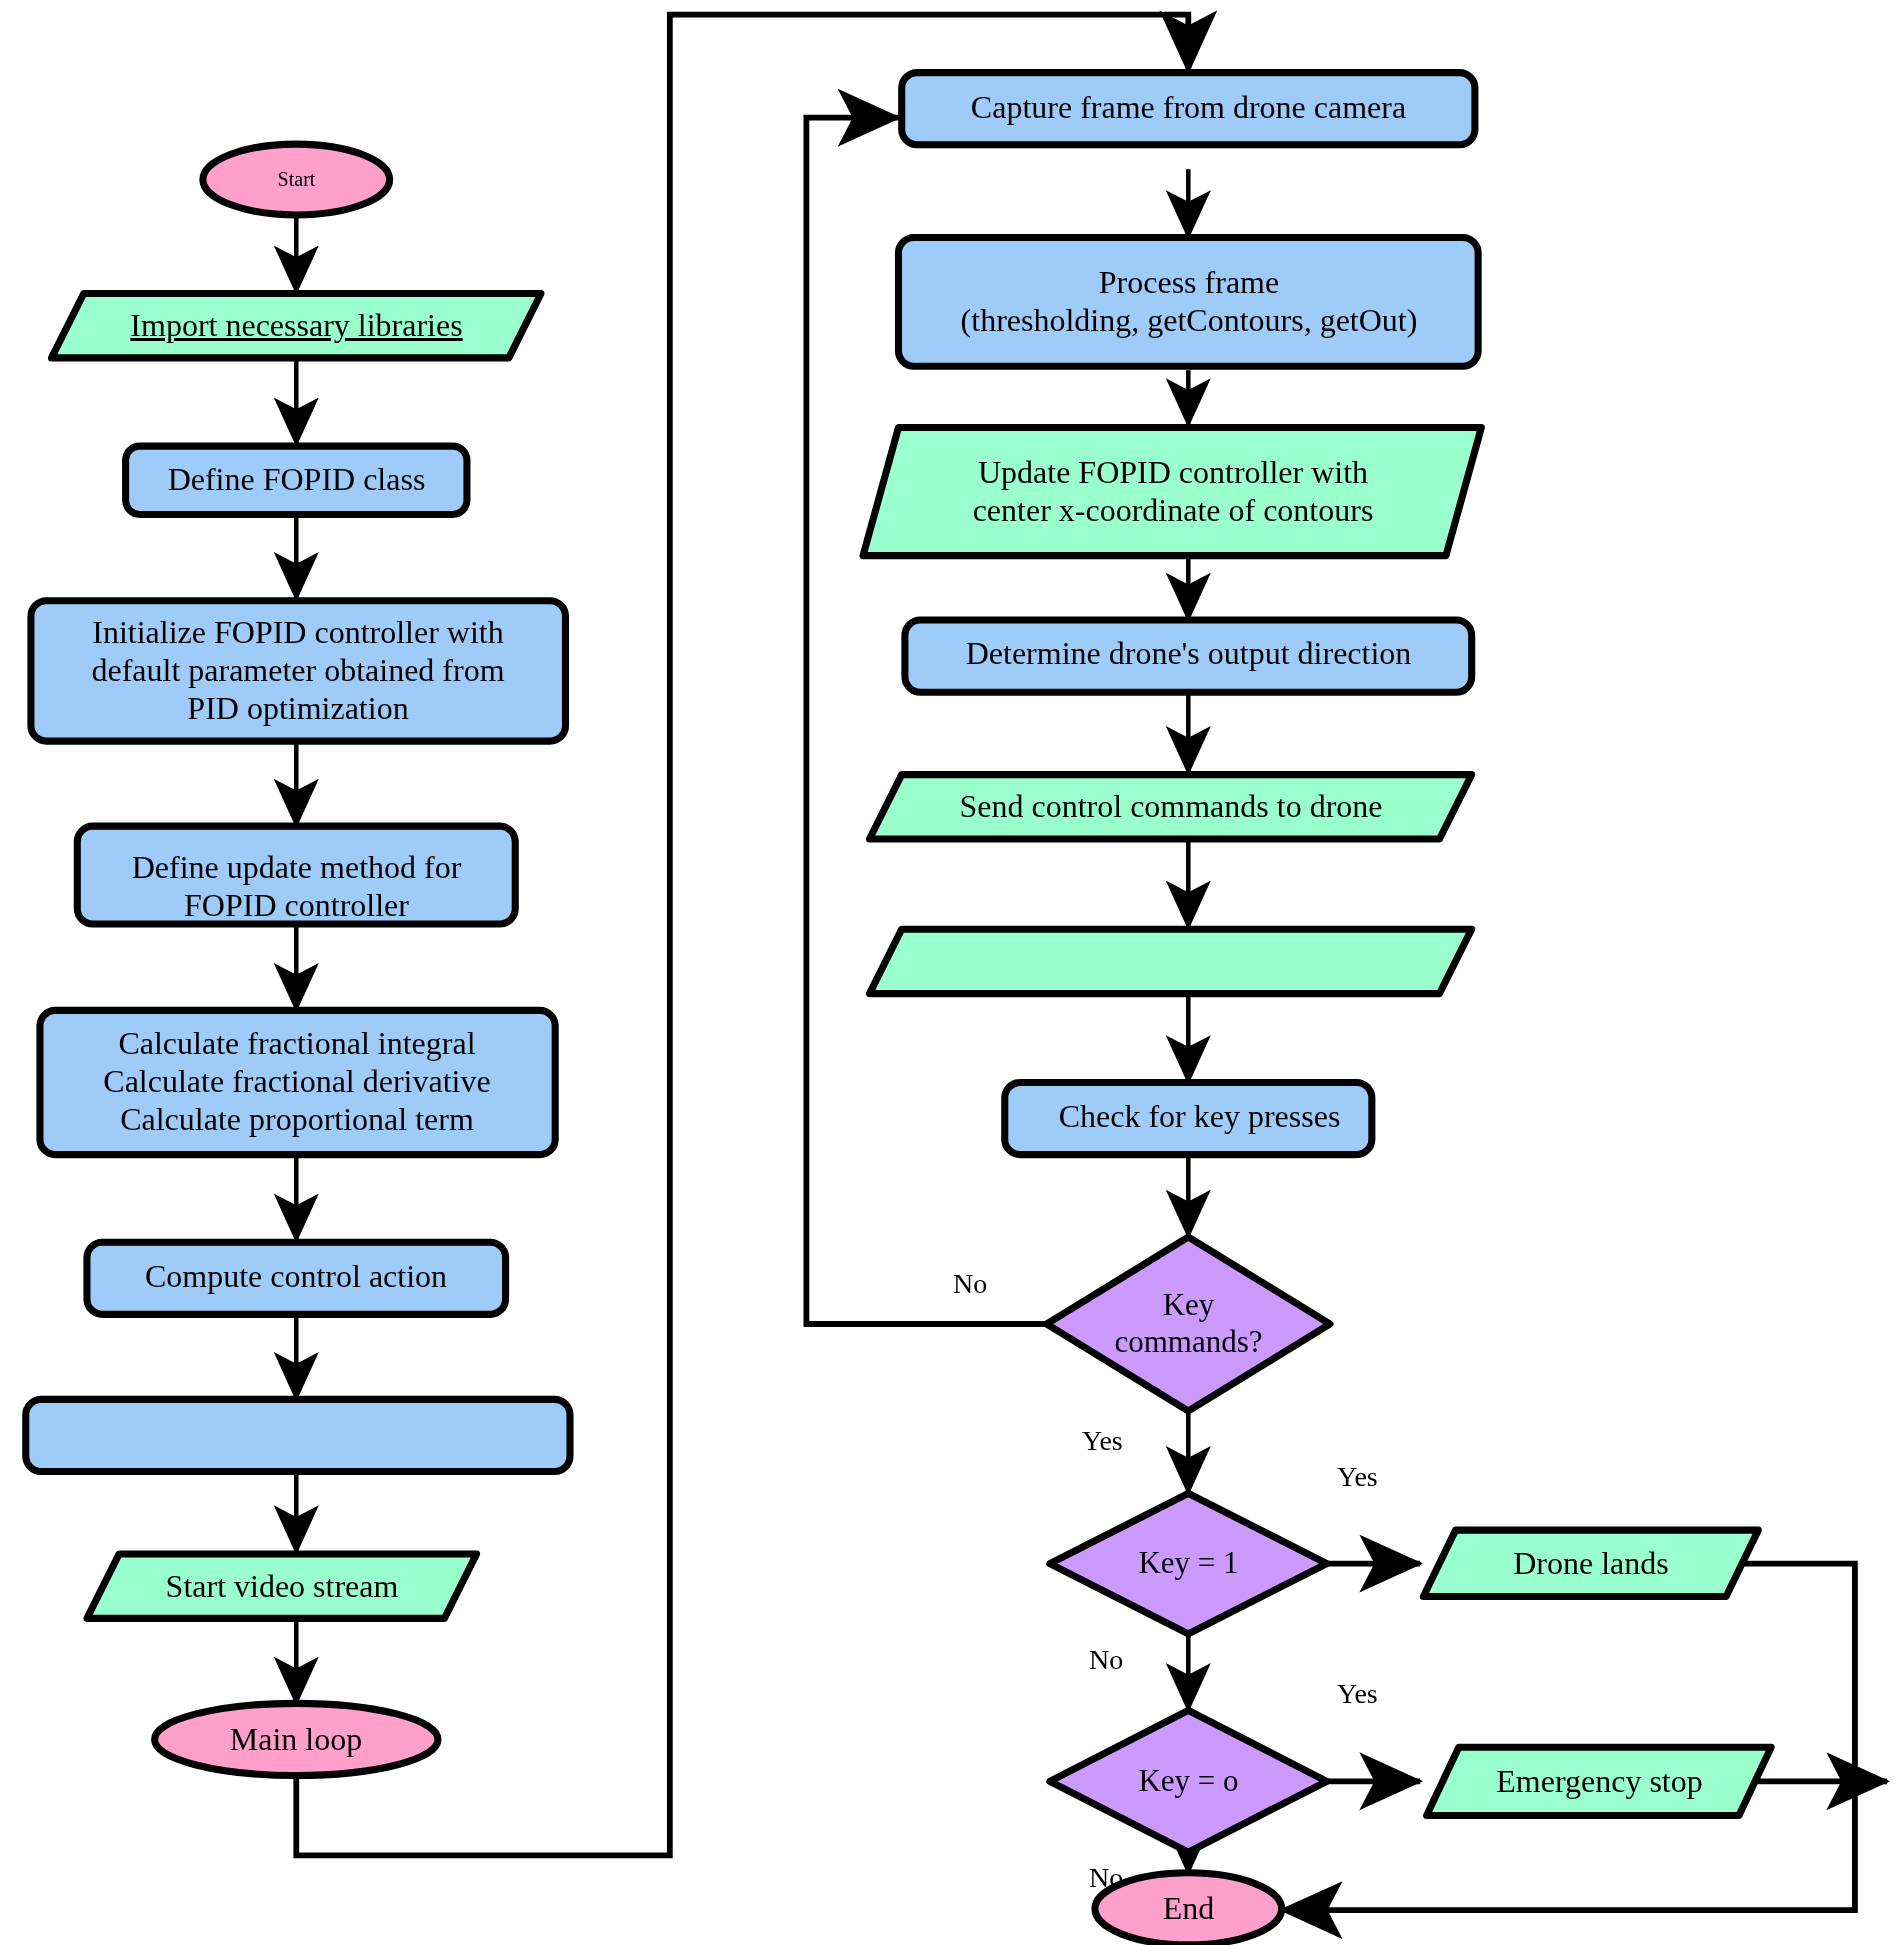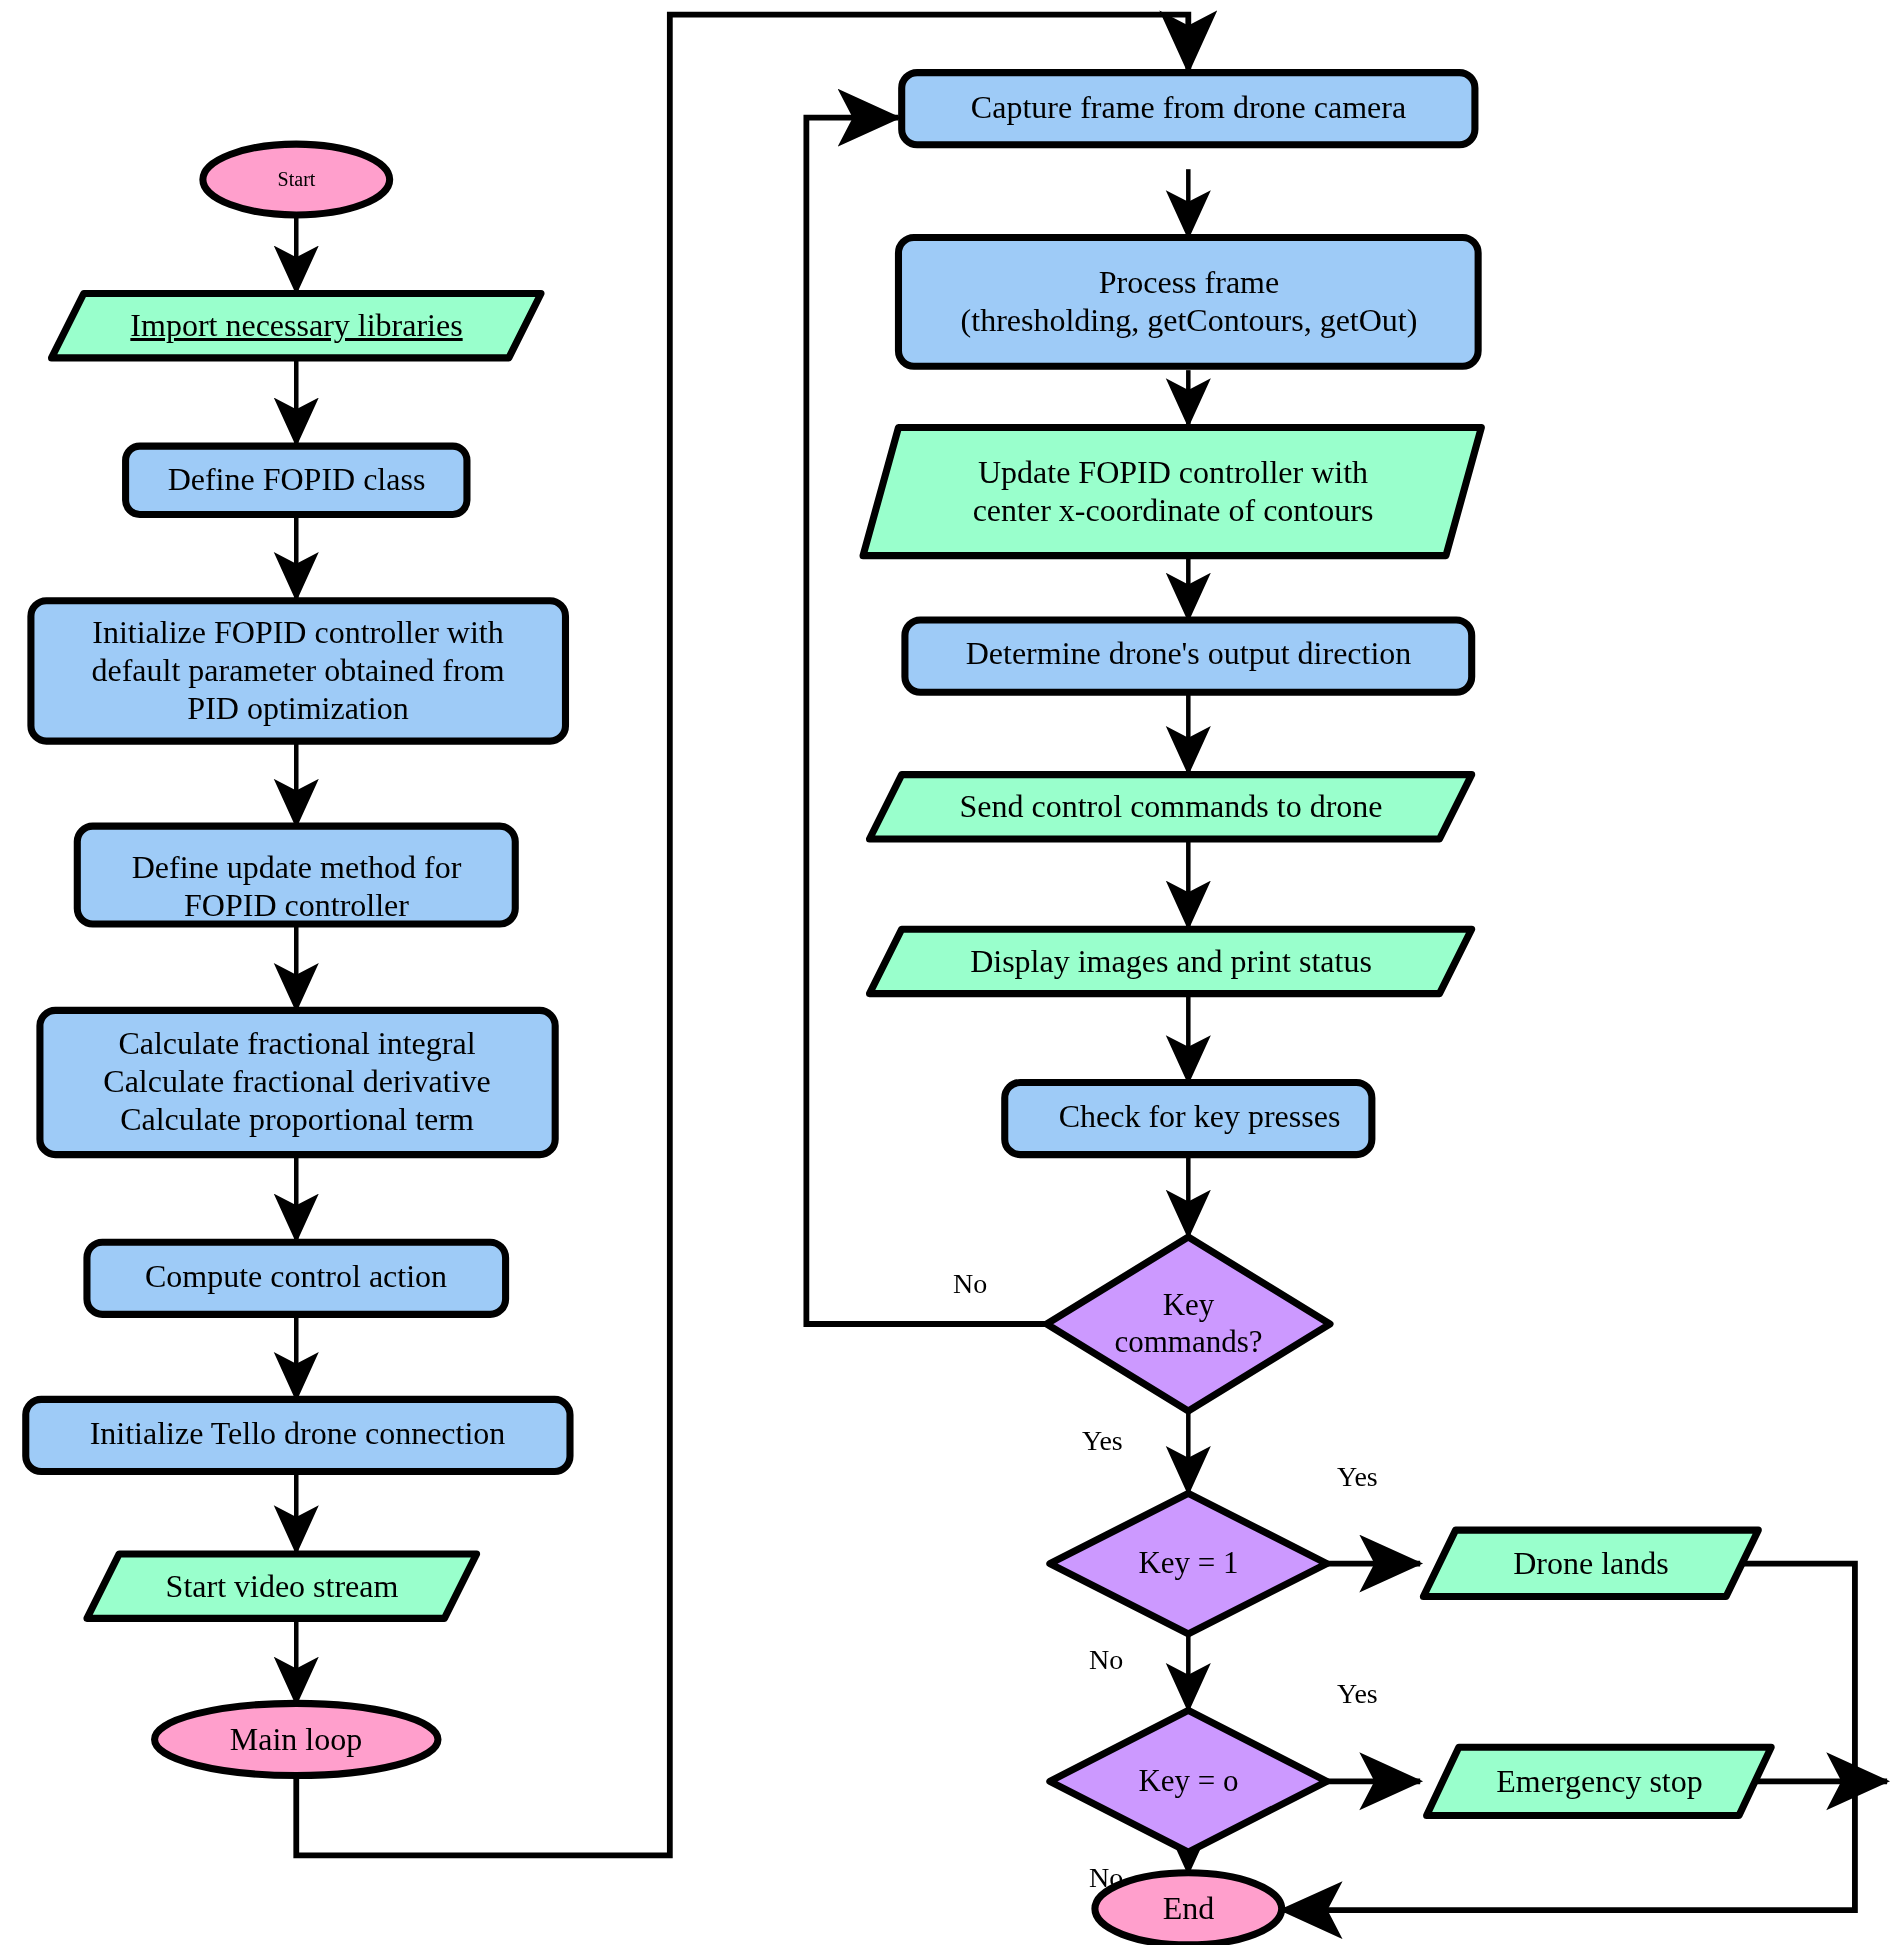--- a/index.html
+++ b/index.html
@@ -145,39 +145,37 @@
 
   <div class="nodeText" style="left:84px;top:834px;width:425px;height:81px;font-size:32px;white-space:pre-line;margin-top:12px;">Define update method for
 FOPID controller</div>
 
   <div class="nodeText" style="left:46px;top:1019px;width:502px;height:126px;font-size:32px;white-space:pre-line;">Calculate fractional integral
 Calculate fractional derivative
 Calculate proportional term</div>
 
   <div class="nodeText" style="left:93px;top:1254px;width:406px;height:45px;font-size:32px;">Compute control action</div>
 
-  <div class="nodeText" style="left:32px;top:1411px;width:531px;height:45px;font-size:32px;">Initialize Tello drone connection</div>
 
   <div class="nodeText" style="left:103px;top:1564px;width:358px;height:45px;font-size:32px;">Start video stream</div>
 
   <div class="nodeText" style="left:180px;top:1717px;width:232px;height:45px;font-size:32px;">Main loop</div>
 
   <div class="nodeText" style="left:902px;top:1.3px;width:573px;height:214px;font-size:32px;">Capture frame from drone camera</div>
 
   <div class="nodeText" style="left:899px;top:247px;width:580px;height:110px;font-size:32px;white-space:pre-line;">Process frame
 (thresholding, getContours, getOut)</div>
 
   <div class="nodeText" style="left:883px;top:437px;width:580px;height:110px;font-size:32px;white-space:pre-line;">Update FOPID controller with
 center x-coordinate of contours</div>
 
   <div class="nodeText" style="left:886px;top:784px;width:570px;height:45px;font-size:32px;">Send control commands to drone</div>
 
   <div class="nodeText" style="left:905px;top:631px;width:567px;height:45px;font-size:32px;">Determine drone's output direction</div>
 
-  <div class="nodeText" style="left:886px;top:939px;width:570px;height:45px;font-size:32px;">Display images and print status</div>
 
   <div class="nodeText" style="left:1016px;top:1094px;width:367px;height:45px;font-size:32px;">Check for key presses</div>
 
   <div class="nodeText" style="left:1092px;top:1282px;width:193px;height:84px;font-size:31px;white-space:pre-line;">Key
 commands?</div>
 
   <div class="nodeText" style="left:1095px;top:1541px;width:187px;height:45px;font-size:31px;">Key = 1</div>
 
   <div class="nodeText" style="left:1095px;top:1759px;width:187px;height:45px;font-size:31px;">Key = o</div>
 

